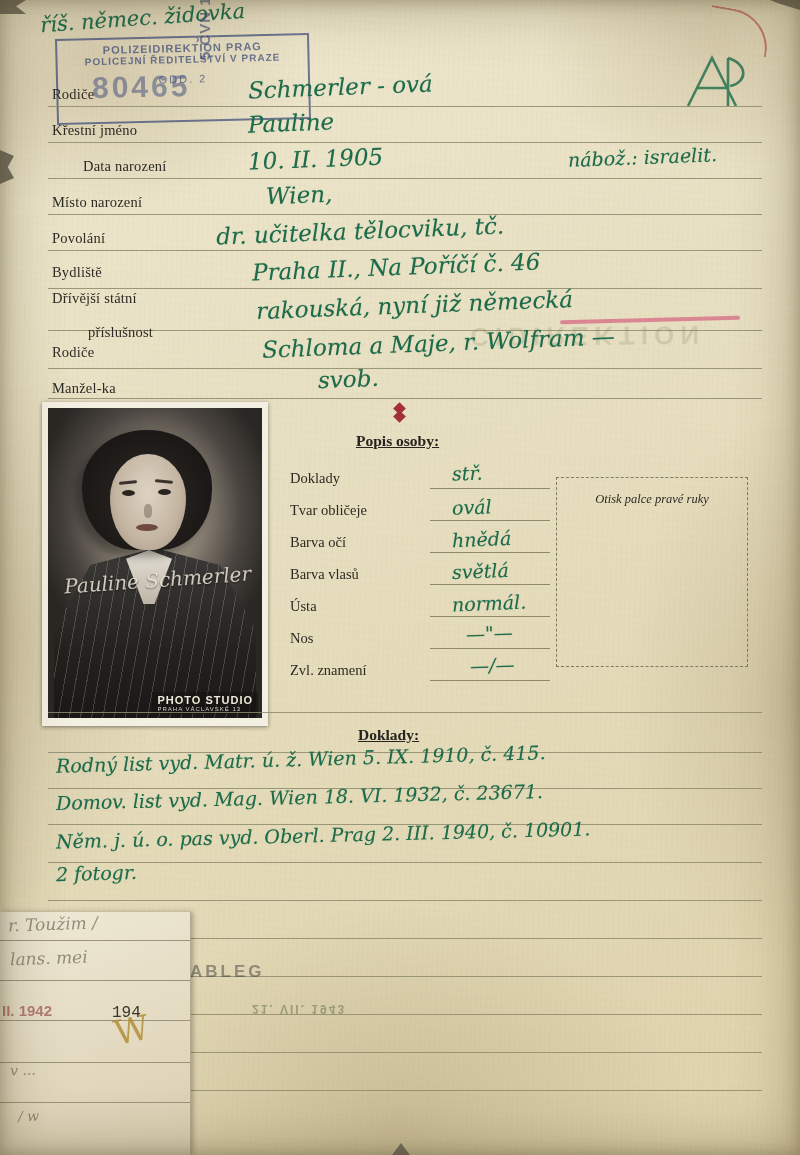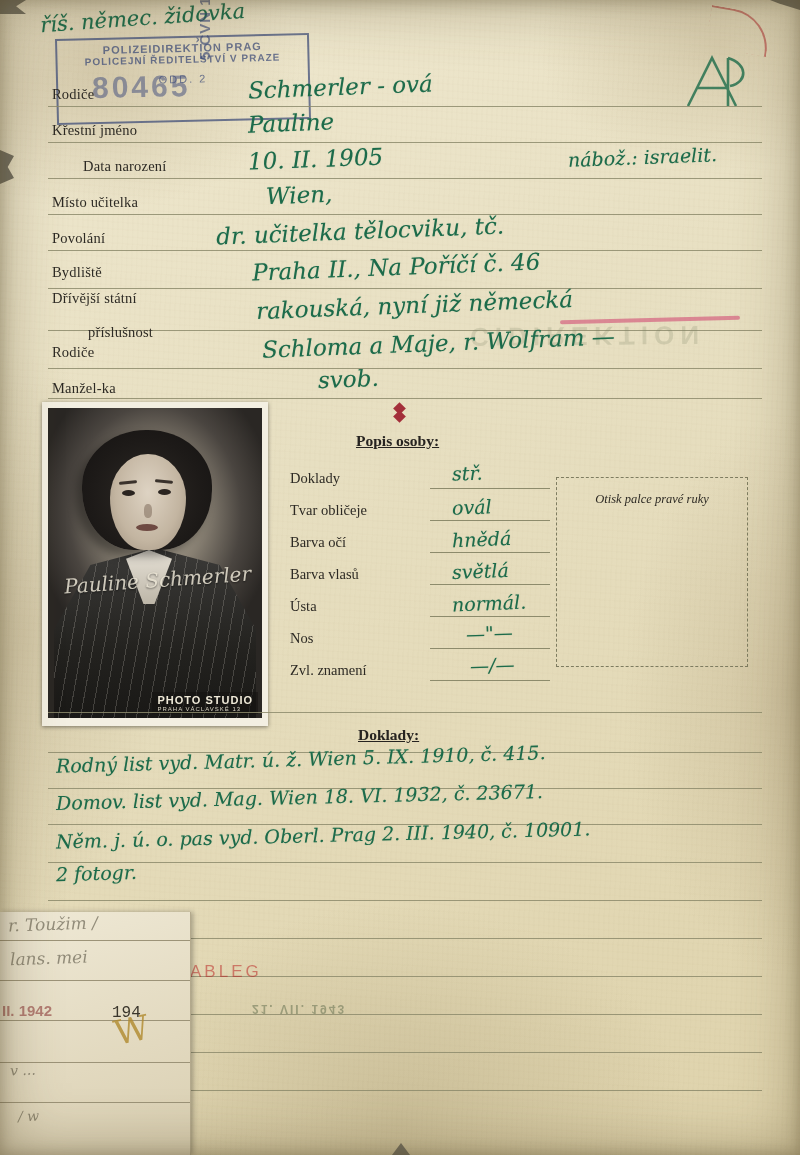--- a/index.html
+++ b/index.html
@@ -329,22 +329,22 @@
     color: #b08a2e;
     opacity: 0.8;
     transform: rotate(-12deg);
   }
   .bottom-stamp {
     position: absolute;
     left: 190px; top: 962px;
     font-family: "Liberation Sans", sans-serif;
     font-size: 17px;
     letter-spacing: 3px;
-    font-weight: normal;
-    color: #b91c1c;
+    font-weight: bold;
+    color: #404040;
     opacity: 0.5;
   }
   .bottom-stamp2 {
     position: absolute;
     left: 252px; top: 1002px;
     font-family: "Liberation Sans", sans-serif;
     font-size: 12px;
     letter-spacing: 2px;
     font-weight: bold;
     color: #5d6a4a;
@@ -419,21 +419,21 @@
   <div class="rule" style="top:330px;"></div>
   <div class="rule" style="top:368px;"></div>
   <div class="rule" style="top:398px;"></div>
 
   <div class="ghost-stamp">CIDIREKTION</div>
   <div class="pink-underline"></div>
 
   <div class="label" style="left:52px; top:86px;">Rodiče</div>
   <div class="label" style="left:52px; top:122px;">Křestní jméno</div>
   <div class="label" style="left:59px; top:158px;margin-left:24px;">Data narození</div>
-  <div class="label" style="left:52px; top:194px;">Místo učitelka</div>
+  <div class="label" style="left:52px; top:194px;">Místo narození</div>
   <div class="label" style="left:52px; top:230px;">Povolání</div>
   <div class="label" style="left:52px; top:264px;">Bydliště</div>
   <div class="label" style="left:52px; top:290px;">Dřívější státní</div>
   <div class="label" style="left:88px; top:324px;">příslušnost</div>
   <div class="label" style="left:52px; top:344px;">Rodiče</div>
   <div class="label" style="left:52px; top:380px;">Manžel-ka</div>
 
   <div class="hand" style="left:248px; top:74px;">Schmerler - ová</div>
   <div class="hand" style="left:248px; top:110px;">Pauline</div>
   <div class="hand" style="left:248px; top:146px;">10. II. 1905</div>

